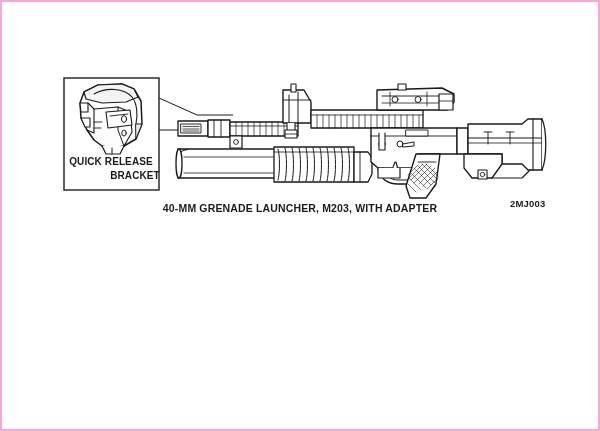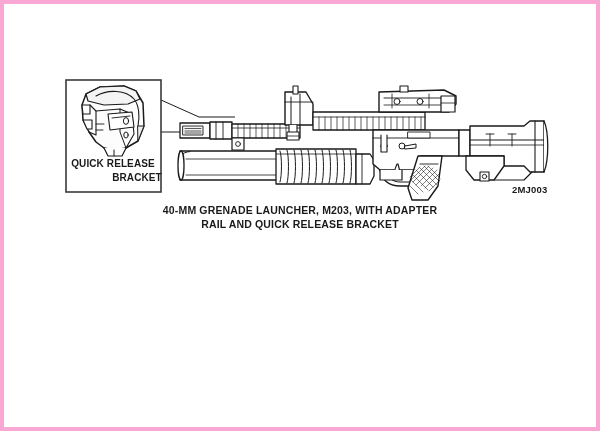--- a/index.html
+++ b/index.html
@@ -12,21 +12,21 @@
     height: 431px;
     font-family: "Liberation Sans", sans-serif;
     overflow: hidden;
   }
   #page {
     position: relative;
     width: 600px;
     height: 431px;
     background: #ffffff;
     box-sizing: border-box;
-    border: 4px solid #f9a8d4;
+    border: 2px solid #f9a8d4;
   }
   #figure-canvas {
     position: absolute;
     left: 0;
     top: 0;
     width: 600px;
     height: 431px;
   }
   .cap-line {
     position: absolute;
@@ -37,21 +37,21 @@
     font-size: 10.5px;
     letter-spacing: 0.15px;
     color: #1a1a1a;
     white-space: nowrap;
   }
   #caption-line-1 { top: 200px; left: 0; }
   #caption-line-2 { top: 214px; left: 0; }
   #figure-code {
     position: absolute;
     left: 508px;
-    top: 180px;
+    top: 196px;
     font-family: "Liberation Sans", sans-serif;
     font-weight: bold;
     font-size: 9.5px;
     color: #1a1a1a;
     letter-spacing: 0.2px;
   }
   .inset-label {
     position: absolute;
     width: 96px;
     left: 61px;
@@ -271,17 +271,16 @@
         <path d="M376,166 L376,176 L398,176 L398,166" fill="#ffffff" stroke-width="1.2"></path>
       </g>
 
     </g>
   </svg>
 
   <div class="inset-label" id="inset-label-line-1">QUICK RELEASE</div>
   <div class="inset-label" id="inset-label-line-2">BRACKET</div>
 
   <div class="cap-line" id="caption-line-1">40-MM GRENADE LAUNCHER, M203, WITH ADAPTER</div>
-  <div class="cap-line" id="caption-line-2">RAIL AND QUICK RELEASE BRACKET</div>
 
   <div id="figure-code">2MJ003</div>
 
 </div>
 
 </body></html>

